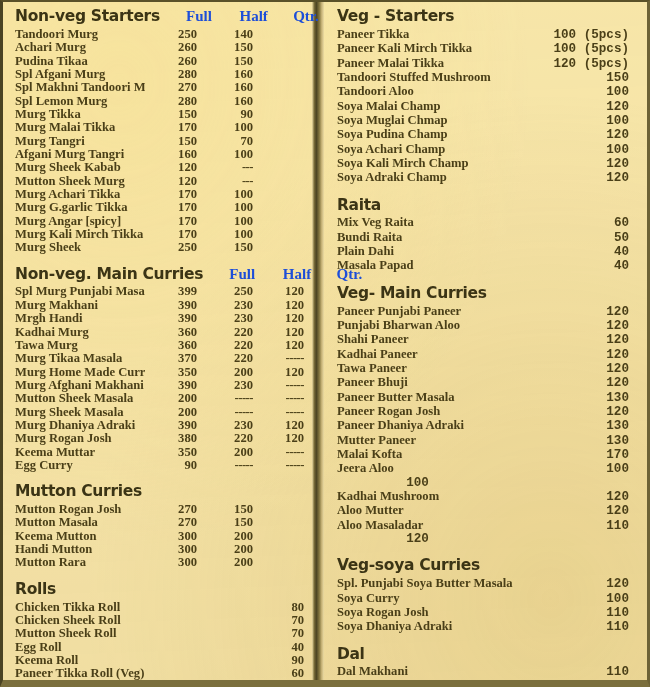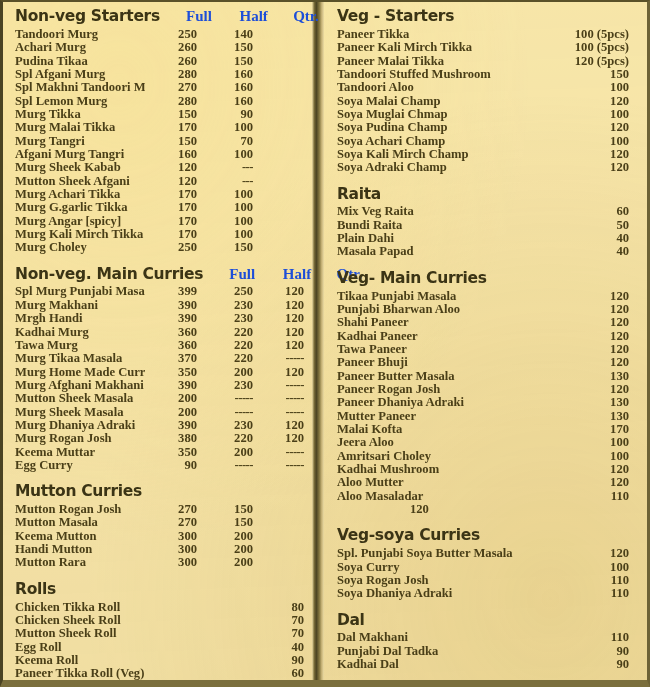--- a/index.html
+++ b/index.html
@@ -120,21 +120,21 @@
 
   
   .col-left  .p-full { width: 52px; }
   .col-left  .p-half { width: 56px; }
   .col-left  .p-qtr  { width: 51px; }
   .col-left  .colhead.p-full { width: 52px; }
   .col-left  .colhead.p-half { width: 56px; }
   .col-left  .colhead.p-qtr  { width: 51px; }
 
   
-  .col-right .p-one { width: 92px; }
+  .col-right .p-one { width: 92px; font-family: Liberation Mono, monospace; }
 
   .dash { letter-spacing: -.5px; }
 </style>
 </head>
 <body>
 
 <div id="menu-page">
   <div class="columns">
 
     <div class="col col-left" id="left-col">
@@ -205,21 +205,21 @@
             <span class="price p-half">100</span>
             <span class="price p-qtr"></span>
           </div>
           <div class="row">
             <span class="name">Murg Sheek Kabab</span>
             <span class="price p-full">120</span>
             <span class="price p-half dash">---</span>
             <span class="price p-qtr"></span>
           </div>
           <div class="row">
-            <span class="name">Mutton Sheek Afgani</span>
+            <span class="name">Mutton Sheek Murg</span>
             <span class="price p-full">120</span>
             <span class="price p-half dash">---</span>
             <span class="price p-qtr"></span>
           </div>
           <div class="row">
             <span class="name">Murg Achari Tikka</span>
             <span class="price p-full">170</span>
             <span class="price p-half">100</span>
             <span class="price p-qtr"></span>
           </div>
@@ -235,21 +235,21 @@
             <span class="price p-half">100</span>
             <span class="price p-qtr"></span>
           </div>
           <div class="row">
             <span class="name">Murg Kali Mirch Tikka</span>
             <span class="price p-full">170</span>
             <span class="price p-half">100</span>
             <span class="price p-qtr"></span>
           </div>
           <div class="row">
-            <span class="name">Murg Choley</span>
+            <span class="name">Murg Sheek</span>
             <span class="price p-full">250</span>
             <span class="price p-half">150</span>
             <span class="price p-qtr"></span>
           </div>
         </div>
         <div class="section">
           <div class="section-head">
             <div class="section-title">Non-veg. Main Curries</div>
             <div class="colhead p-full">Full</div>
             <div class="colhead p-half">Half</div>
@@ -501,21 +501,21 @@
           <div class="row">
             <span class="name">Masala Papad</span>
             <span class="price p-one">40</span>
           </div>
         </div>
         <div class="section">
           <div class="section-head">
             <div class="section-title">Veg- Main Curries</div>
           </div>
           <div class="row">
-            <span class="name">Tikaa Punjabi Masala</span>
+            <span class="name">Paneer Punjabi Paneer</span>
             <span class="price p-one">120</span>
           </div>
           <div class="row">
             <span class="name">Punjabi Bharwan Aloo</span>
             <span class="price p-one">120</span>
           </div>
           <div class="row">
             <span class="name">Shahi Paneer</span>
             <span class="price p-one">120</span>
           </div>
@@ -549,21 +549,20 @@
           </div>
           <div class="row">
             <span class="name">Malai Kofta</span>
             <span class="price p-one">170</span>
           </div>
           <div class="row">
             <span class="name">Jeera Aloo</span>
             <span class="price p-one">100</span>
           </div>
           <div class="row">
-            <span class="name">Amritsari  Choley</span>
             <span class="price p-one">100</span>
           </div>
           <div class="row">
             <span class="name">Kadhai Mushroom</span>
             <span class="price p-one">120</span>
           </div>
           <div class="row">
             <span class="name">Aloo Mutter</span>
             <span class="price p-one">120</span>
           </div>

